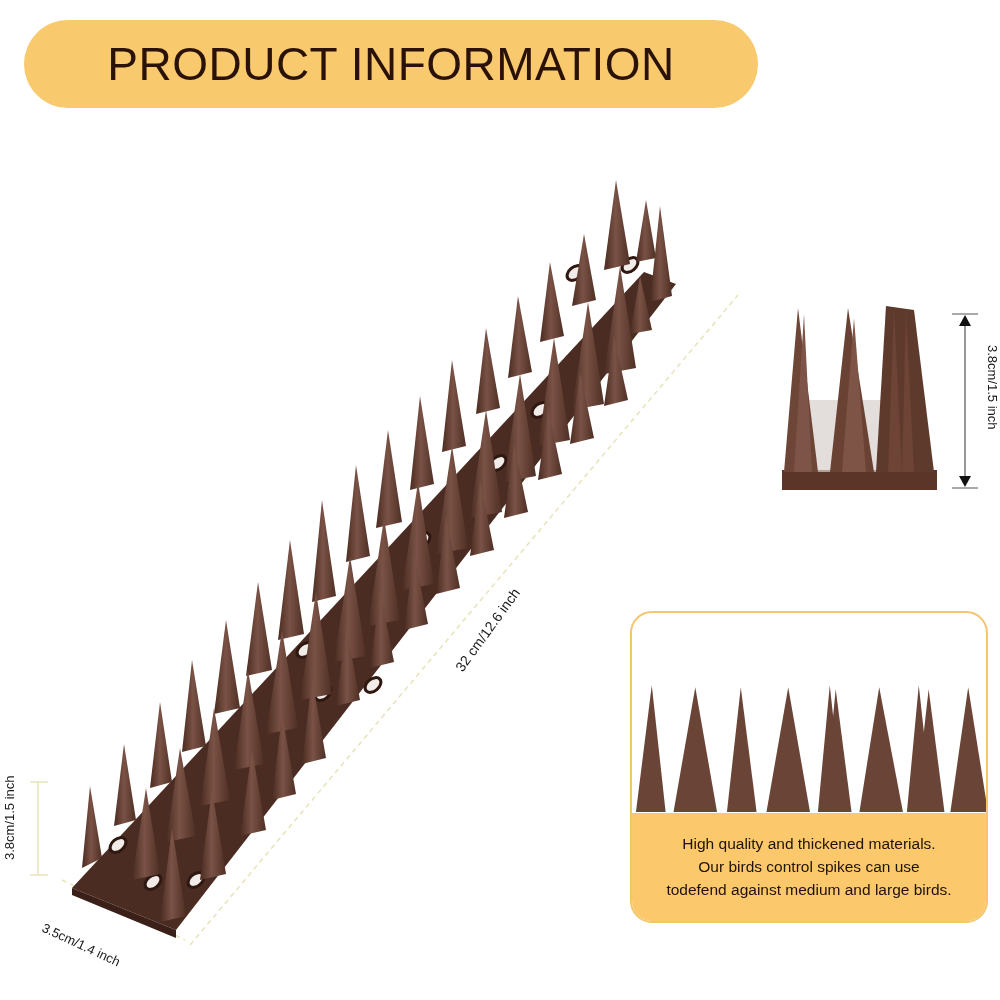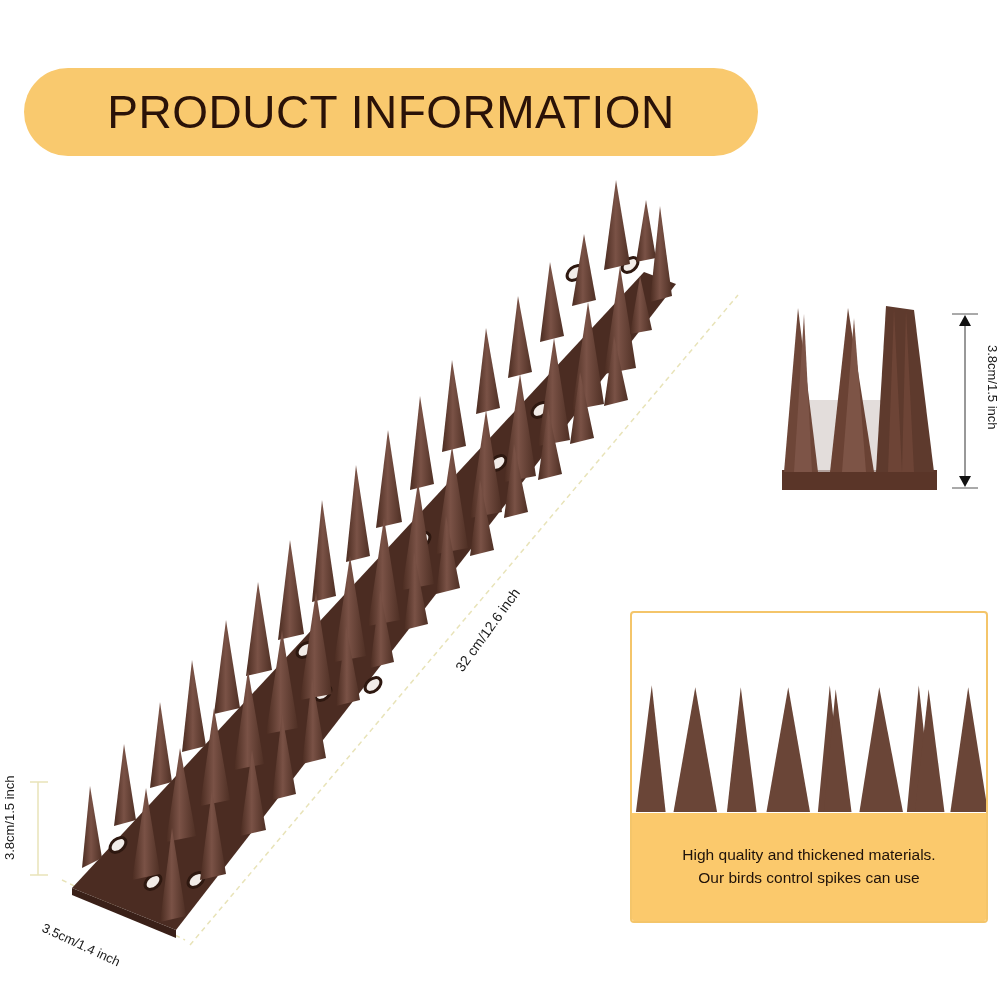--- a/index.html
+++ b/index.html
@@ -2,42 +2,42 @@
 <html><head>
   <meta charset="utf-8">
   <style>
     * { box-sizing: border-box; margin: 0; padding: 0; }
     html, body { width: 1000px; height: 1000px; background: #ffffff; overflow: hidden; }
     body { position: relative; font-family: "Liberation Sans", sans-serif; }
 
     .title-pill {
       position: absolute; left: 24px; top: 20px; width: 734px; height: 88px;
       background: #f9c96e; border-radius: 44px;
-      display: flex; align-items: center; justify-content: center; margin-top: 48px;
+      display: flex; align-items: center; justify-content: center;
     }
     .title-pill span {
       font-size: 46px; color: #2a1208; letter-spacing: 0.5px; font-weight: normal;
     }
 
     .main-strip { position: absolute; left: 0; top: 0; width: 1000px; height: 1000px; pointer-events: none; }
 
     .dim-label {
       position: absolute; font-size: 13px; color: #1a1a1a; white-space: nowrap;
       transform-origin: left top;
     }
     .dim-length { left: 452px; top: 665px; transform: rotate(-54deg); font-size: 14px; }
     .dim-width { left: 46px; top: 920px; transform: rotate(25deg); font-size: 13px; }
     .dim-height-left { left: 2px; top: 860px; transform: rotate(-90deg); font-size: 13px; }
     .dim-height-side { left: 1000px; top: 345px; transform: rotate(90deg); font-size: 13px; }
 
     .side-view { position: absolute; left: 782px; top: 300px; width: 160px; height: 195px; }
 
     .feature-card {
       position: absolute; left: 630px; top: 611px; width: 358px; height: 312px;
-      border: 2px solid #f4c56a; border-radius: 4px; overflow: hidden; background: #fff;
+      border: 2px solid #f4c56a; border-radius: 22px; overflow: hidden; background: #fff;
     }
     .feature-spikes { position: absolute; left: 0; top: 0; width: 100%; height: 200px; }
     .feature-text {
       position: absolute; left: 0; top: 200px; width: 100%; height: 112px;
       background: #fbc96c; display: flex; flex-direction: column;
       align-items: center; justify-content: center; padding-bottom: 6px;
     }
     .feature-text span { font-size: 15.5px; color: #1f120a; line-height: 23px; display: block; text-align: center; }
   </style>
 </head>
@@ -170,14 +170,15 @@
       <polygon points="194,200 206,76 222,200"></polygon>
       <polygon points="230,200 250,74 274,200"></polygon>
       <polygon points="278,200 290,72 304,200"></polygon>
       <polygon points="286,200 300,76 316,200"></polygon>
       <polygon points="322,200 340,74 360,200"></polygon>
     </g>
   </svg>
   <div class="feature-text">
     <span>High quality and thickened materials.</span>
     <span>Our birds control spikes can use</span>
+    <span>todefend against medium and large birds.</span>
   </div>
 </div>
 
 </body></html>

